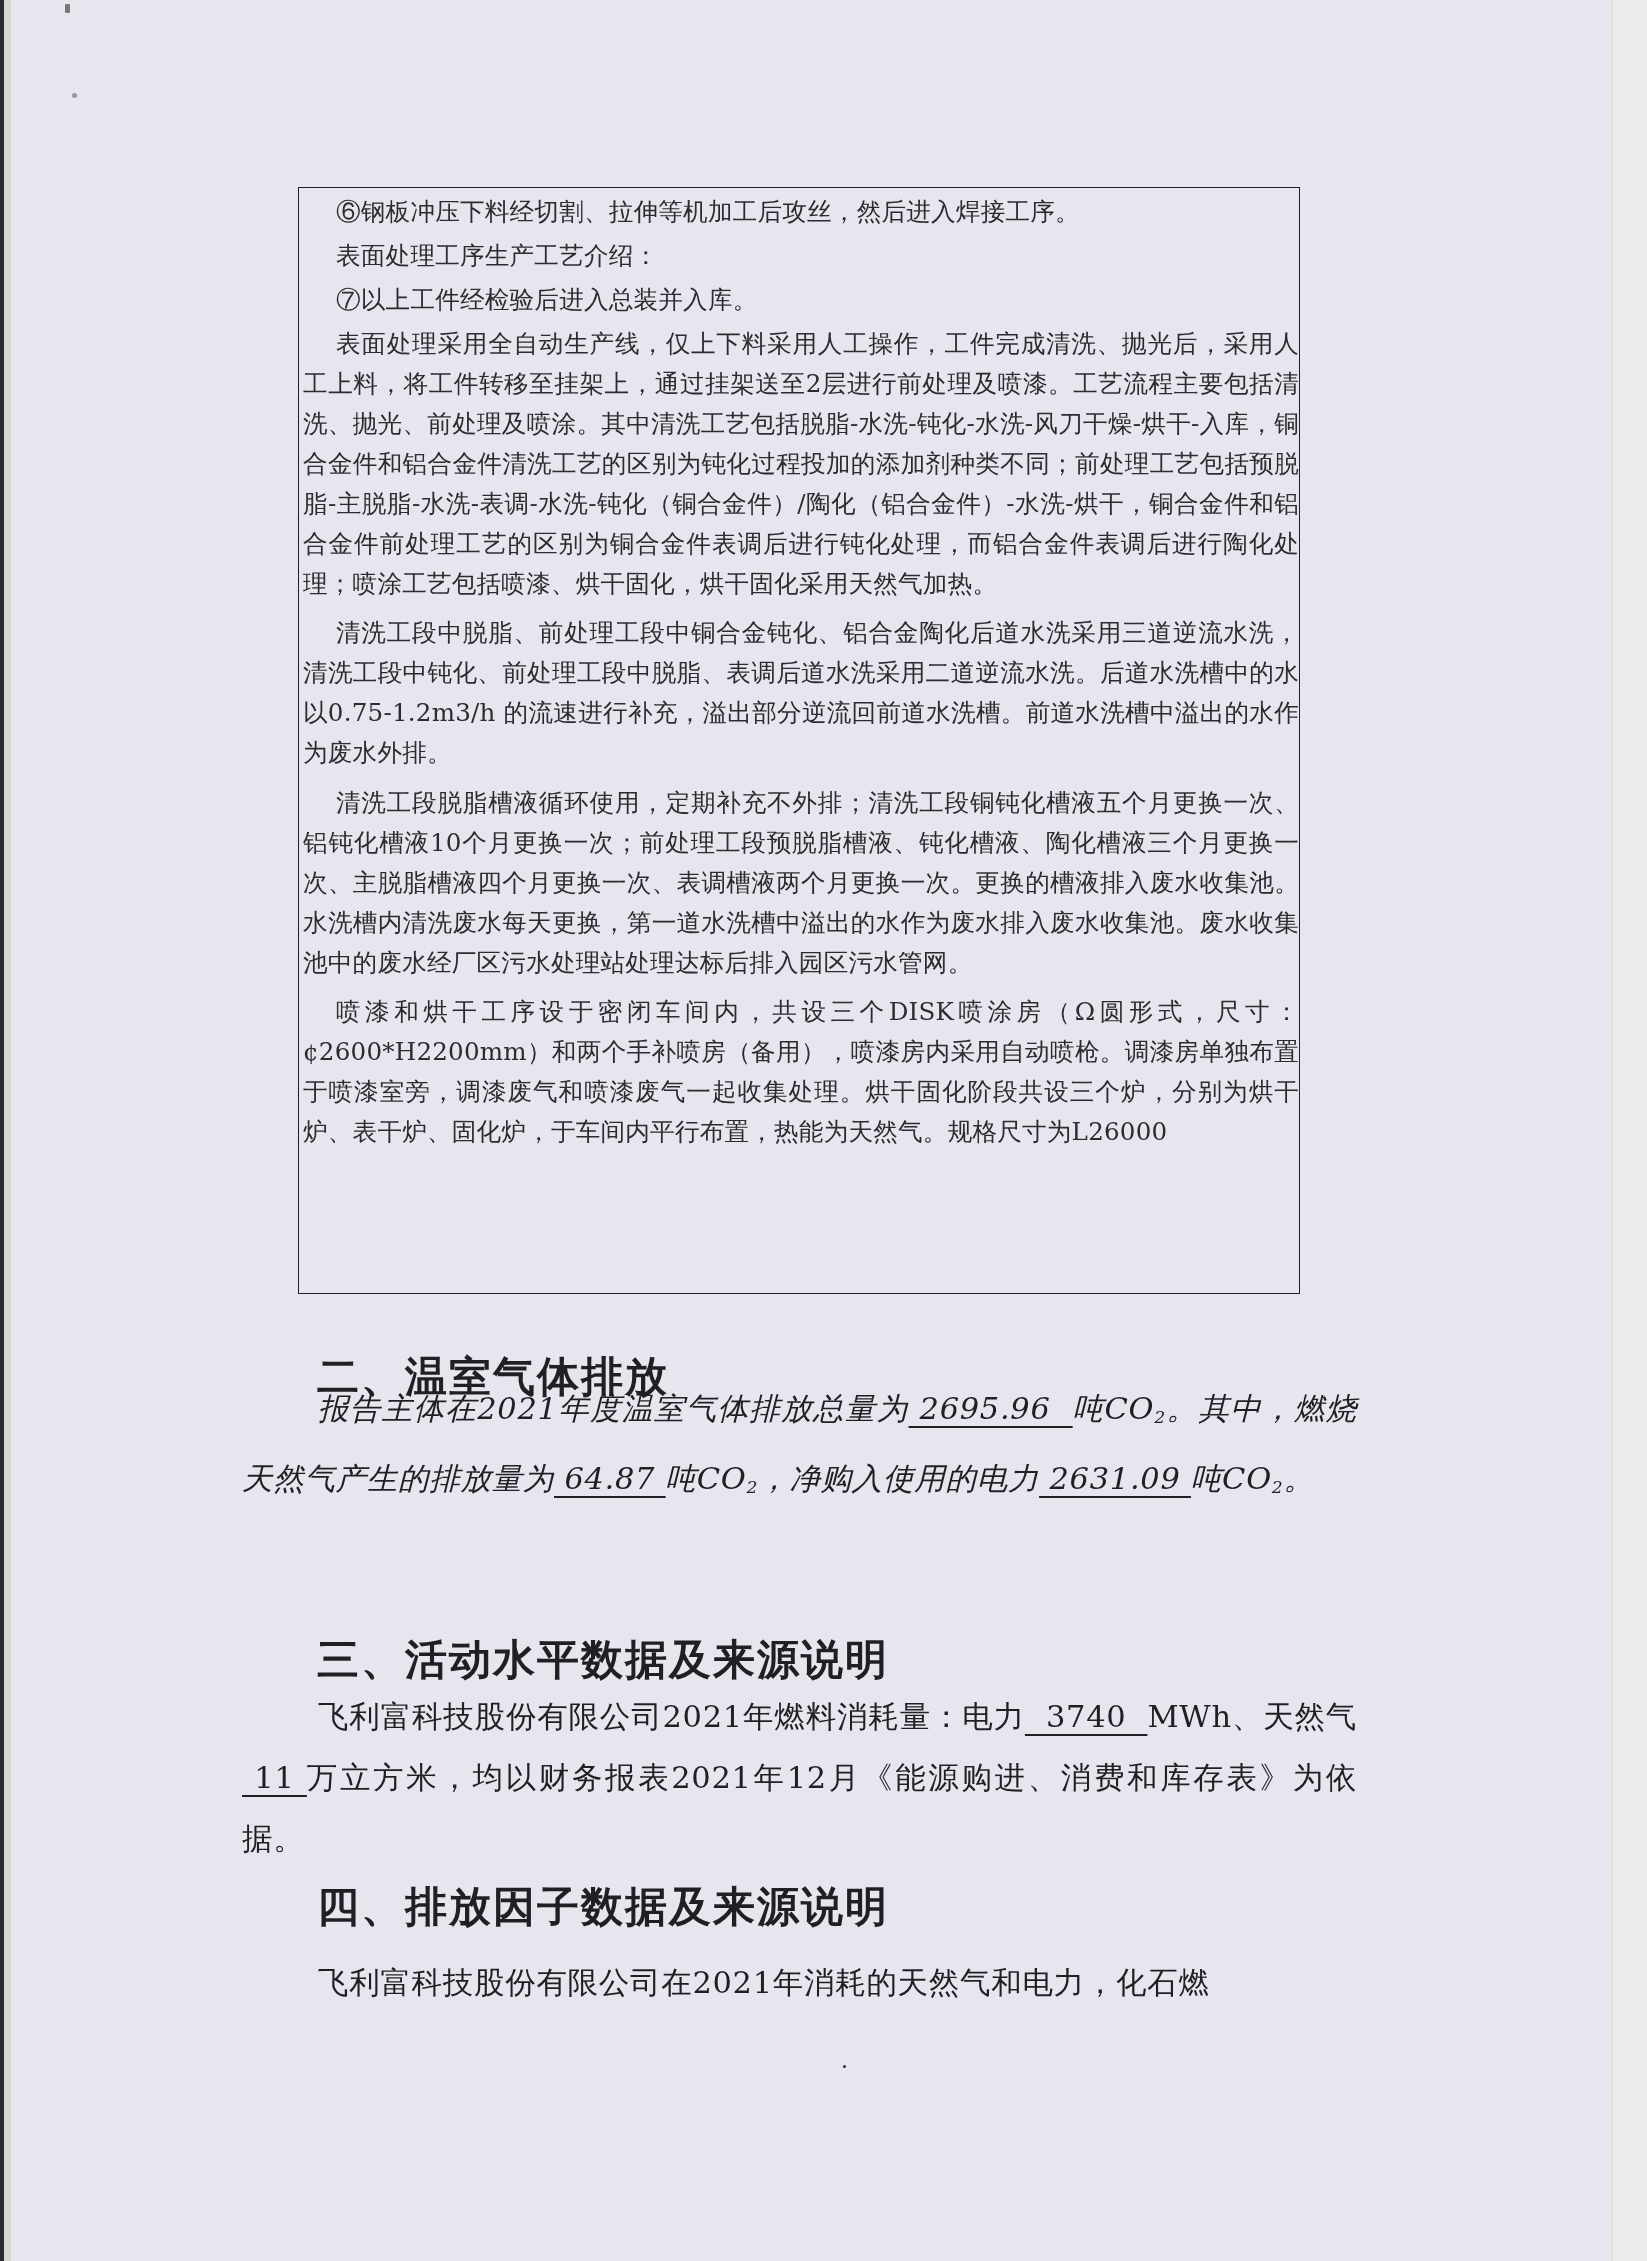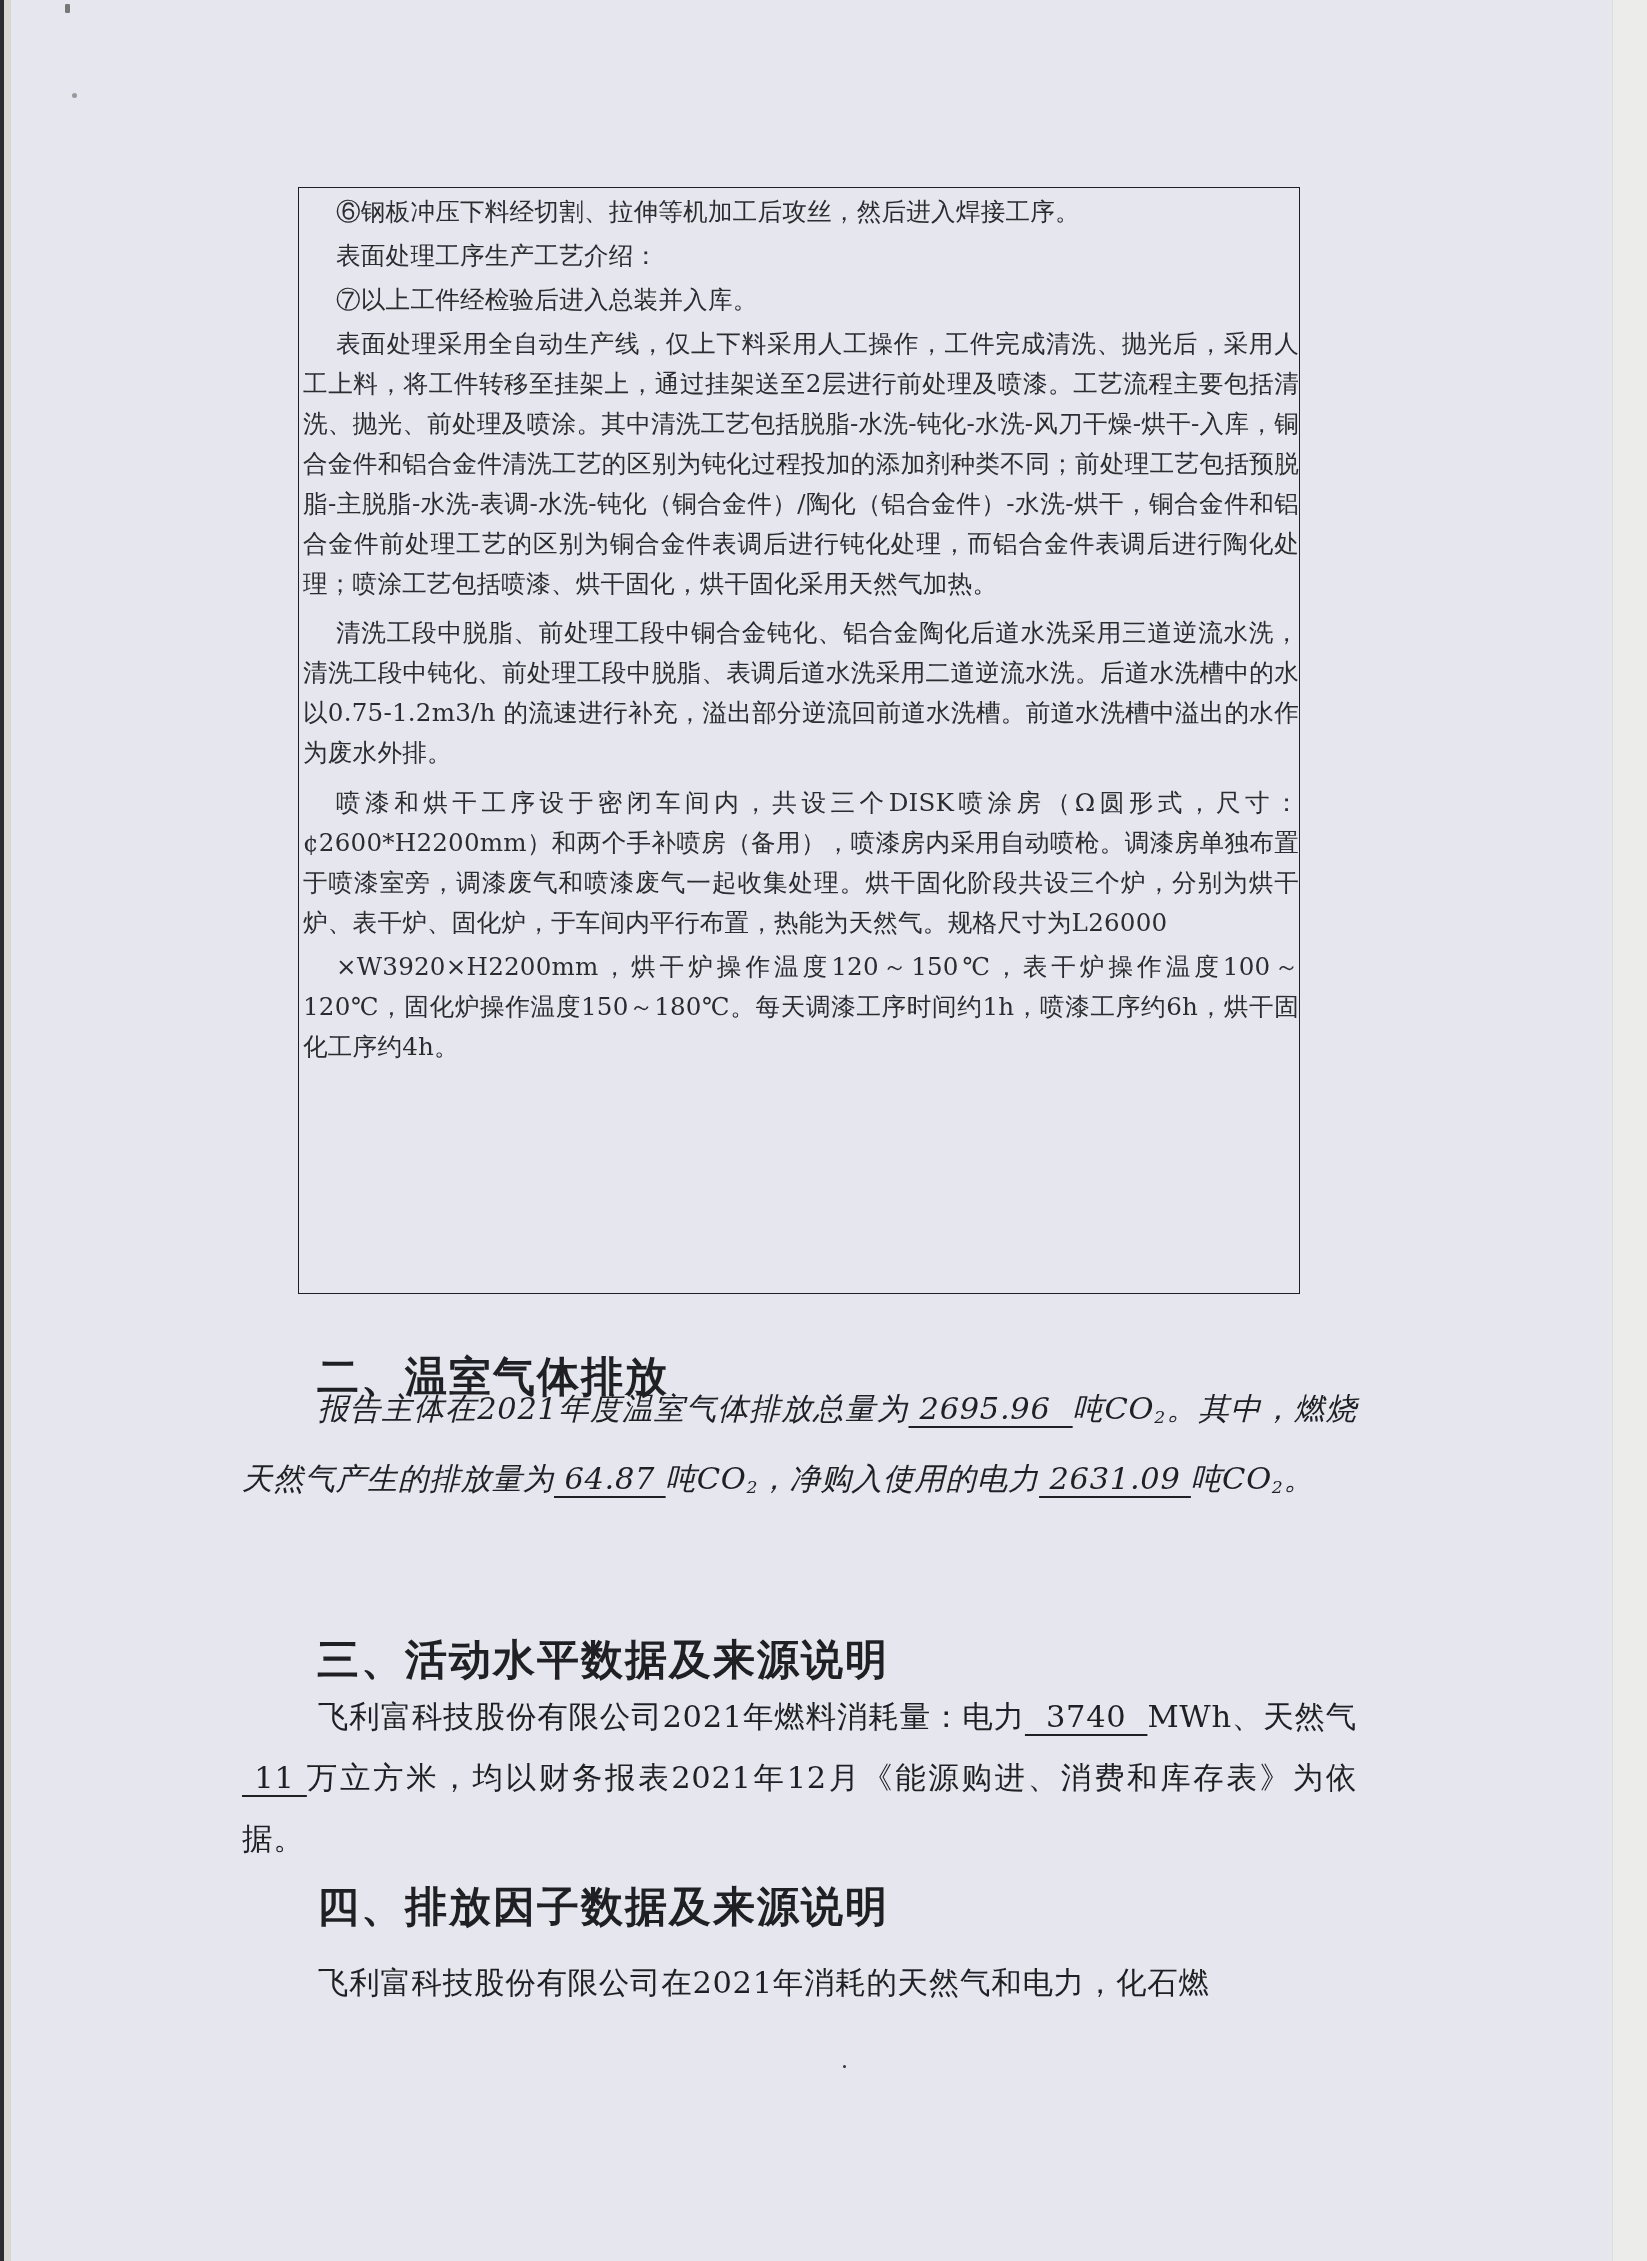--- a/index.html
+++ b/index.html
@@ -116,22 +116,22 @@
 <div class="speck" style="left:65px;top:4px;width:4.6px;height:8.6px;border-radius:1.3px;background:#777;"></div>
 <div class="speck" style="left:72px;top:93px;width:5.3px;height:5.3px;background:#999;"></div>
 <div class="speck" style="left:843px;top:2065px;width:3.3px;height:3.3px;background:#333;"></div>
 
 <div class="process-box">
   <p class="box-p indent tight">⑥钢板冲压下料经切割、拉伸等机加工后攻丝，然后进入焊接工序。</p>
   <p class="box-p indent tight">表面处理工序生产工艺介绍：</p>
   <p class="box-p indent tight">⑦以上工件经检验后进入总装并入库。</p>
   <p class="box-p indent">表面处理采用全自动生产线，仅上下料采用人工操作，工件完成清洗、抛光后，采用人工上料，将工件转移至挂架上，通过挂架送至2层进行前处理及喷漆。工艺流程主要包括清洗、抛光、前处理及喷涂。其中清洗工艺包括脱脂-水洗-钝化-水洗-风刀干燥-烘干-入库，铜合金件和铝合金件清洗工艺的区别为钝化过程投加的添加剂种类不同；前处理工艺包括预脱脂-主脱脂-水洗-表调-水洗-钝化（铜合金件）/陶化（铝合金件）-水洗-烘干，铜合金件和铝合金件前处理工艺的区别为铜合金件表调后进行钝化处理，而铝合金件表调后进行陶化处理；喷涂工艺包括喷漆、烘干固化，烘干固化采用天然气加热。</p>
   <p class="box-p indent">清洗工段中脱脂、前处理工段中铜合金钝化、铝合金陶化后道水洗采用三道逆流水洗，清洗工段中钝化、前处理工段中脱脂、表调后道水洗采用二道逆流水洗。后道水洗槽中的水以0.75-1.2m3/h 的流速进行补充，溢出部分逆流回前道水洗槽。前道水洗槽中溢出的水作为废水外排。</p>
+  <p class="box-p indent">清洗工段脱脂槽液循环使用，定期补充不外排；清洗工段铜钝化槽液五个月更换一次、铝钝化槽液10个月更换一次；前处理工段预脱脂槽液、钝化槽液、陶化槽液三个月更换一次、主脱脂槽液四个月更换一次、表调槽液两个月更换一次。更换的槽液排入废水收集池。水洗槽内清洗废水每天更换，第一道水洗槽中溢出的水作为废水排入废水收集池。废水收集池中的废水经厂区污水处理站处理达标后排入园区污水管网。</p>
   <p class="box-p indent tight">喷漆和烘干工序设于密闭车间内，共设三个DISK喷涂房（Ω圆形式，尺寸：¢2600*H2200mm）和两个手补喷房（备用），喷漆房内采用自动喷枪。调漆房单独布置于喷漆室旁，调漆废气和喷漆废气一起收集处理。烘干固化阶段共设三个炉，分别为烘干炉、表干炉、固化炉，于车间内平行布置，热能为天然气。规格尺寸为L26000</p>
-  <p class="box-p indent">×W3920×H2200mm，烘干炉操作温度120～150℃，表干炉操作温度100～120℃，固化炉操作温度150～180℃。每天调漆工序时间约1h，喷漆工序约6h，烘干固化工序约4h。</p>
 </div>
 
 <h2 class="section-heading" style="top:1349px;">二、温室气体排放</h2>
 <p class="body-p" style="top:1378px;font-style:italic;"><span>报告主体在2021年度温室气体排放总量为</span><span class="fill"> 2695.96  </span><span>吨CO</span><sub>2</sub><span>。其中，燃烧天然气产生的排放量为</span><span class="fill"> 64.87 </span><span>吨CO</span><sub>2</sub><span>，净购入使用的电力</span><span class="fill"> 2631.09 </span><span>吨CO</span><sub>2</sub><span>。</span></p>
 
 <h2 class="section-heading" style="top:1632px;">三、活动水平数据及来源说明</h2>
 <p class="body-p" style="top:1686px;"><span>飞利富科技股份有限公司2021年燃料消耗量：电力</span><span class="fill">  3740  </span><span>MWh、天然气</span><span class="fill"> 11 </span><span>万立方米，均以财务报表2021年12月《能源购进、消费和库存表》为依据。</span></p>
 
 <h2 class="section-heading" style="top:1879px;text-align:center;">四、排放因子数据及来源说明</h2>
 <p class="body-p" style="top:1952px;">飞利富科技股份有限公司在2021年消耗的天然气和电力，化石燃</p>

